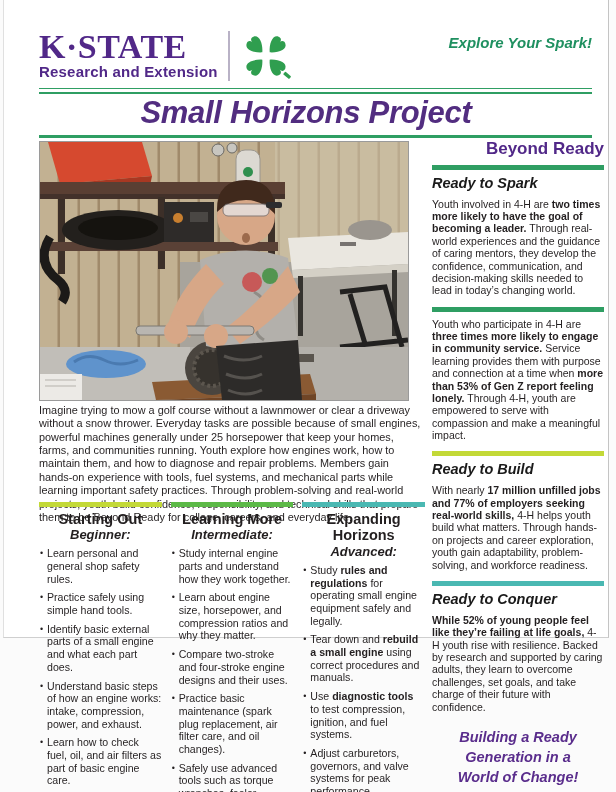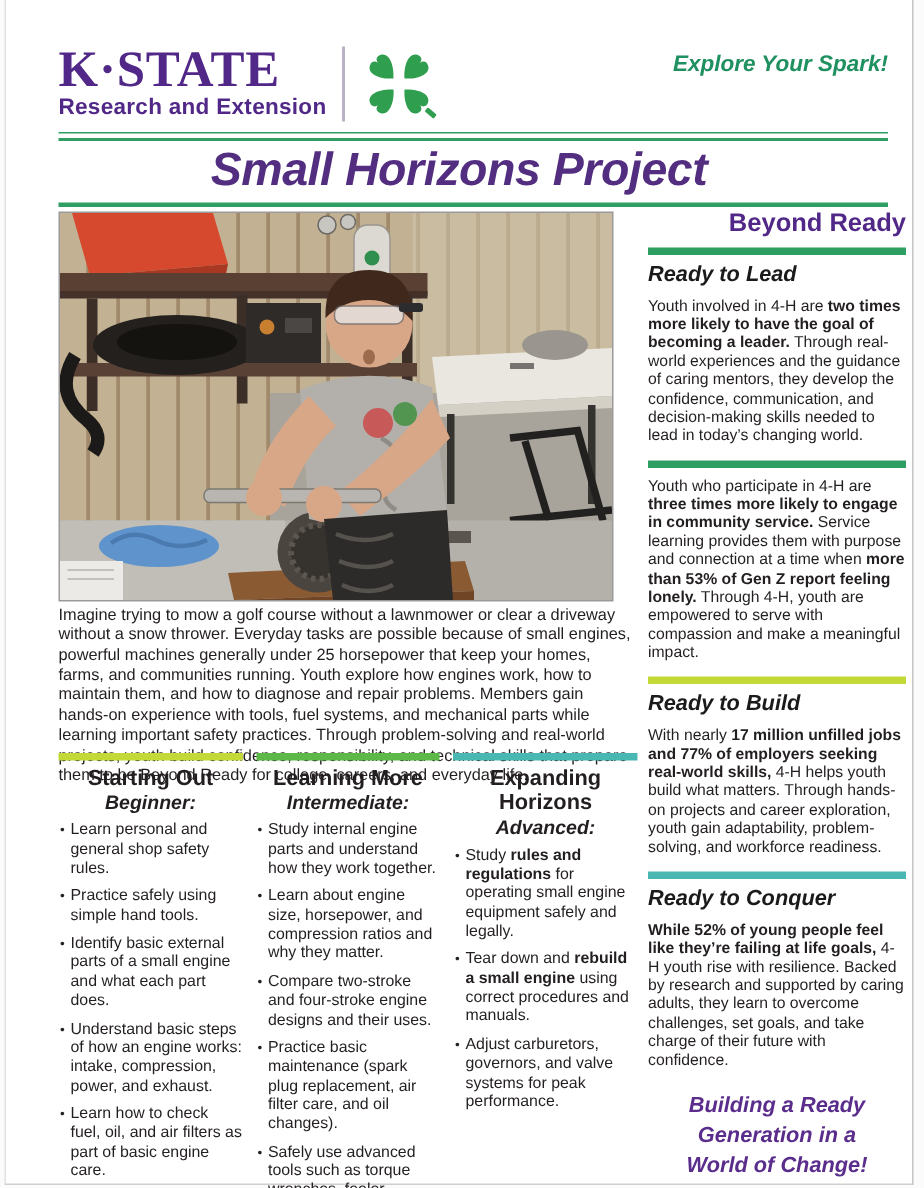--- a/index.html
+++ b/index.html
@@ -1,18 +1,18 @@
 <!DOCTYPE html>
 <html><head>
 <meta charset="utf-8">
 <style>
   html,body{margin:0;padding:0;background:#f2f2f2;}
   .scan{position:relative;width:616px;height:792px;background:#fbfbfb;overflow:hidden;
         font-family:"Liberation Sans",sans-serif;color:#231f20;}
-  .page{position:absolute;left:3px;top:0;width:606px;height:790px;background:#ffffff;
+  .page{position:absolute;left:3px;top:0;width:606px;height:638px;background:#ffffff;
         border-left:1px solid #e0e0e0;border-right:1px solid #c4c4c4;border-bottom:1px solid #cfcfcf;box-sizing:border-box;}
 
   
   .brand-row{position:absolute;left:35px;right:16px;top:30px;height:55px;}
   .lockup{display:flex;align-items:center;gap:10px;}
   .wordmark{font-family:"Liberation Serif",serif;font-weight:700;font-size:34px;line-height:30px;
             color:#512888;letter-spacing:.5px;}
   .brand-sub{font-weight:700;font-size:15px;color:#512888;letter-spacing:.2px;margin-top:1px;}
   .logo-divider{width:2px;height:50px;background:#b9b2c6;}
   .clover{width:52px;height:52px;}
@@ -214,31 +214,32 @@
           </ul>
       </div>
       <div class="level">
         <div class="level-bar" style="background: rgb(74, 184, 178);"></div>
         <h2 class="level-title">Expanding Horizons</h2>
         <h3 class="level-sub">Advanced:</h3>
         <ul class="bullets">
 
         <li><span>Study </span><b>rules and regulations</b><span> for operating small engine equipment safely and legally.</span></li>
             <li><span>Tear down and </span><b>rebuild a small engine</b><span> using correct procedures and manuals.</span></li>
+            <li><span>Use </span><b>diagnostic tools</b><span> to test compression, ignition, and fuel systems.</span></li>
             <li><span>Adjust carburetors, governors, and valve systems for peak performance.</span></li>
           </ul>
       </div>
     </div>
 
     <aside class="sidebar">
       <h2 class="sb-title">Beyond Ready</h2>
       <div class="sb-rule" style="background: rgb(47, 158, 99);"></div>
 
       <div class="sb-section">
-        <h3 class="sb-head">Ready to Lead</h3>
+        <h3 class="sb-head">Ready to Spark</h3>
         <p class="sb-text"><span>Youth involved in 4-H are </span><b>two times more likely to have the goal of becoming a leader.</b><span> Through real-world experiences and the guidance of caring mentors, they develop the confidence, communication, and decision-making skills needed to lead in today’s changing world.</span></p>
       </div>
 
       <div class="sb-rule" style="background: rgb(47, 158, 99);"></div>
       <div class="sb-section">
         <p class="sb-text"><span>Youth who participate in 4-H are </span><b>three times more likely to engage in community service.</b><span> Service learning provides them with purpose and connection at a time when </span><b>more than 53% of Gen Z report feeling lonely.</b><span> Through 4-H, youth are empowered to serve with compassion and make a meaningful impact.</span></p>
       </div>
 
       <div class="sb-rule" style="background: rgb(195, 217, 55);"></div>
       <div class="sb-section">

